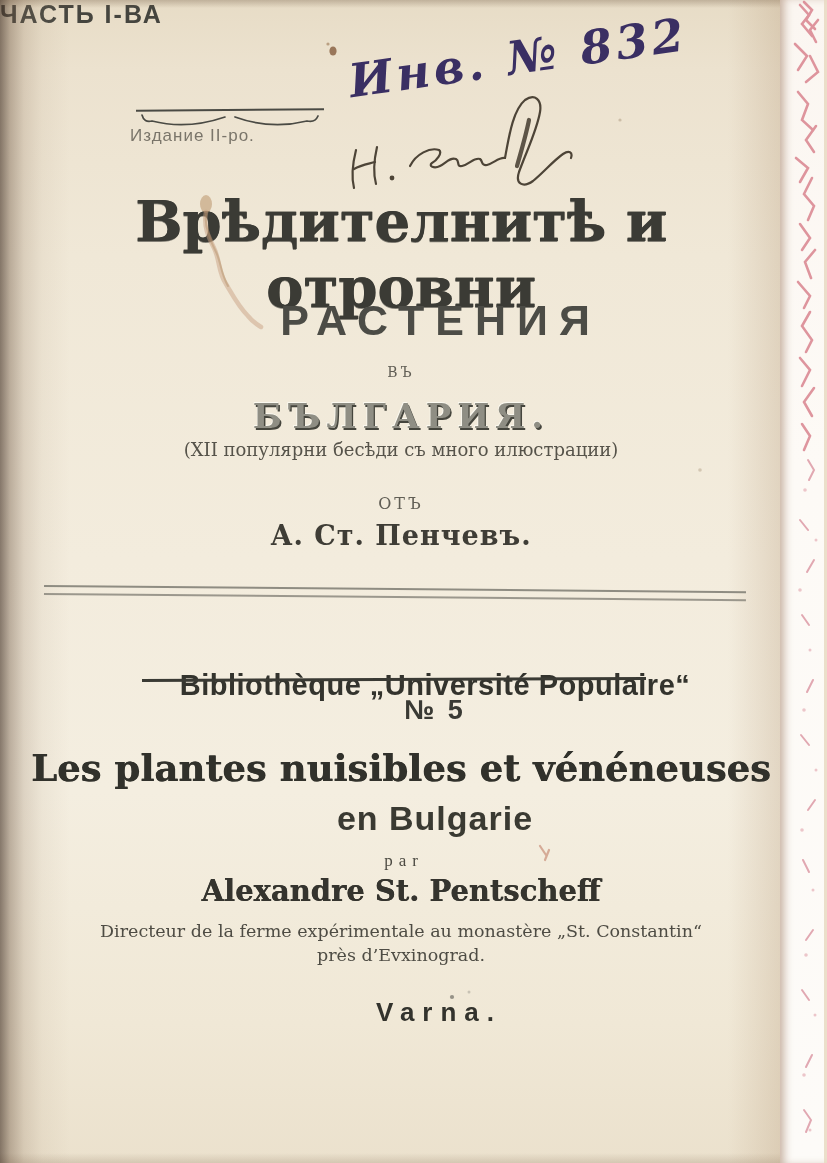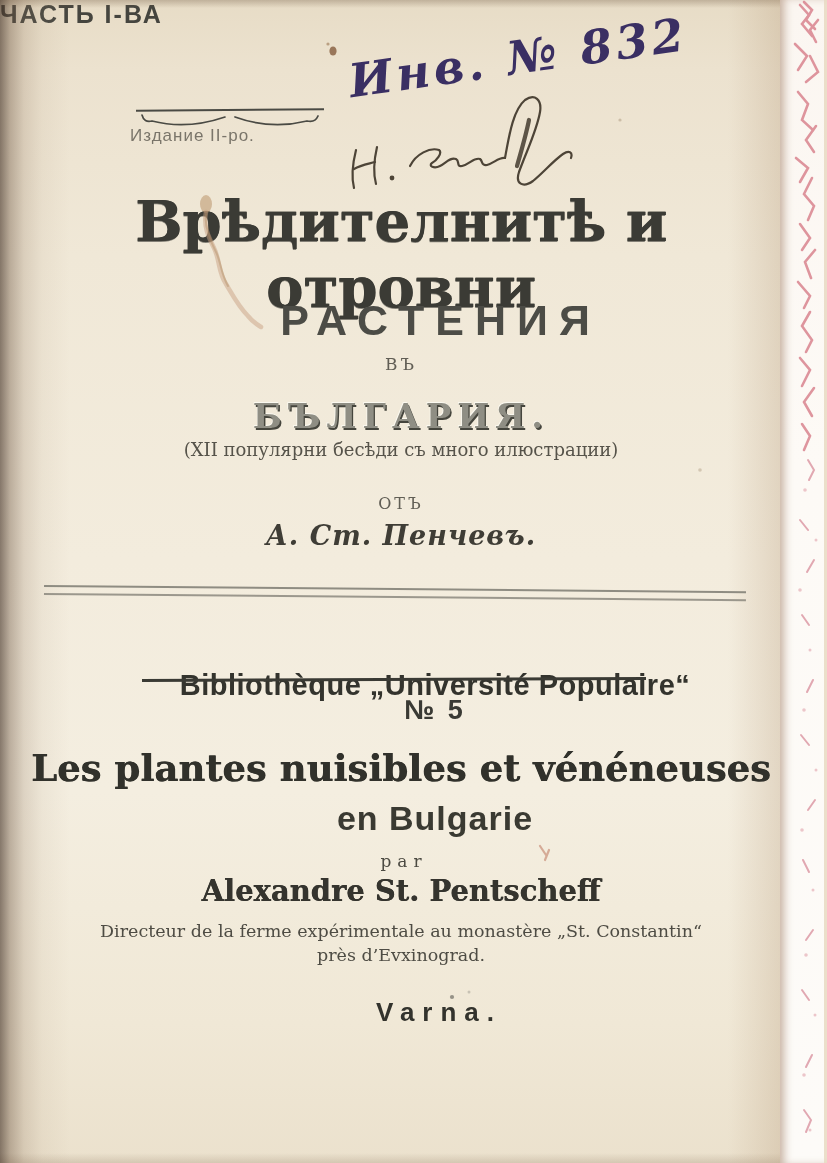--- a/index.html
+++ b/index.html
@@ -52,42 +52,42 @@
   .edition-label{position:absolute;left:130px;top:126px;font-size:17px;
     color:#7a756a;letter-spacing:1px;}
 
   .hand-number{position:absolute;left:335px;top:6px;width:390px;height:92px;}
   .hand-sign{position:absolute;left:342px;top:92px;width:260px;height:110px;}
 
   .title-bg1{top:188px;font-size:56px;font-weight:bold;color:#3b3b35;
     letter-spacing:0;text-shadow:.6px 0 0 #3b3b35, 0 .5px 0 rgba(59,59,53,.6);}
   .title-bg2{top:296px;font-size:43px;font-weight:bold;color:#4c4c46;
     letter-spacing:11px;text-indent:11px;}
-  .prep-in{top:354px;font-size:17px;color:#615e55;letter-spacing:3px;}
+  .prep-in{top:364px;font-size:14px;color:#615e55;letter-spacing:3px;}
   .country{top:396px;font-size:34px;font-weight:bold;letter-spacing:6px;
     color:#8f8e84;text-shadow:1.4px 1.6px 0 #45453d,-0.6px -0.6px 0 rgba(255,255,250,.7);}
   .subtitle{top:439px;font-size:18px;color:#56534a;}
   .prep-by{top:494px;font-size:16px;color:#615e55;letter-spacing:3px;}
-  .author-bg{top:520px;font-size:27px;font-weight:bold;color:#3f3d36;letter-spacing:1px;font-style:italic;}
+  .author-bg{top:520px;font-size:27px;font-weight:bold;color:#3f3d36;letter-spacing:1px;}
 
   .rule2{position:absolute;left:44px;top:585px;width:702px;height:12px;
     transform:rotate(.5deg);transform-origin:left center;}
   .rule2 .l1,.rule2 .l2{position:absolute;left:0;width:100%;height:1.7px;background:#7d7b72;}
   .rule2 .l1{top:0;opacity:.85;}
   .rule2 .l2{top:8px;opacity:.75;}
 
   .series{top:669px;font-size:29px;font-weight:bold;color:#33332d;letter-spacing:.5px;}
   .series-underline{position:absolute;left:142px;top:678px;width:504px;height:3px;
     background:#3a3a34;transform:rotate(-.25deg);}
   .series-no{top:695px;font-size:27px;font-weight:bold;color:#3a3a34;letter-spacing:3px;}
 
   .title-fr1{top:746px;font-size:37px;font-weight:bold;color:#31312b;
     text-shadow:.5px 0 0 #31312b;}
   .title-fr2{top:799px;font-size:34px;font-weight:bold;color:#3a3a32;letter-spacing:1px;}
-  .par-word{top:851px;font-size:17px;color:#4c4a42;letter-spacing:6px;text-indent:6px;}
+  .par-word{top:851px;font-size:17px;color:#4c4a42;letter-spacing:6px;text-indent:6px;font-family:Liberation Serif, serif;}
   .author-fr{top:874px;font-size:29px;font-weight:bold;color:#35342e;
     text-shadow:.4px 0 0 #35342e;}
   .affil1{top:921px;font-size:17.5px;color:#4e4c44;}
   .affil2{top:945px;font-size:17.5px;color:#4e4c44;}
   .city{top:997px;font-size:26px;font-weight:bold;color:#33332d;
     letter-spacing:8px;text-indent:8px;}
 
   .stains{position:absolute;left:0;top:0;pointer-events:none;}
 </style>
 </head>

